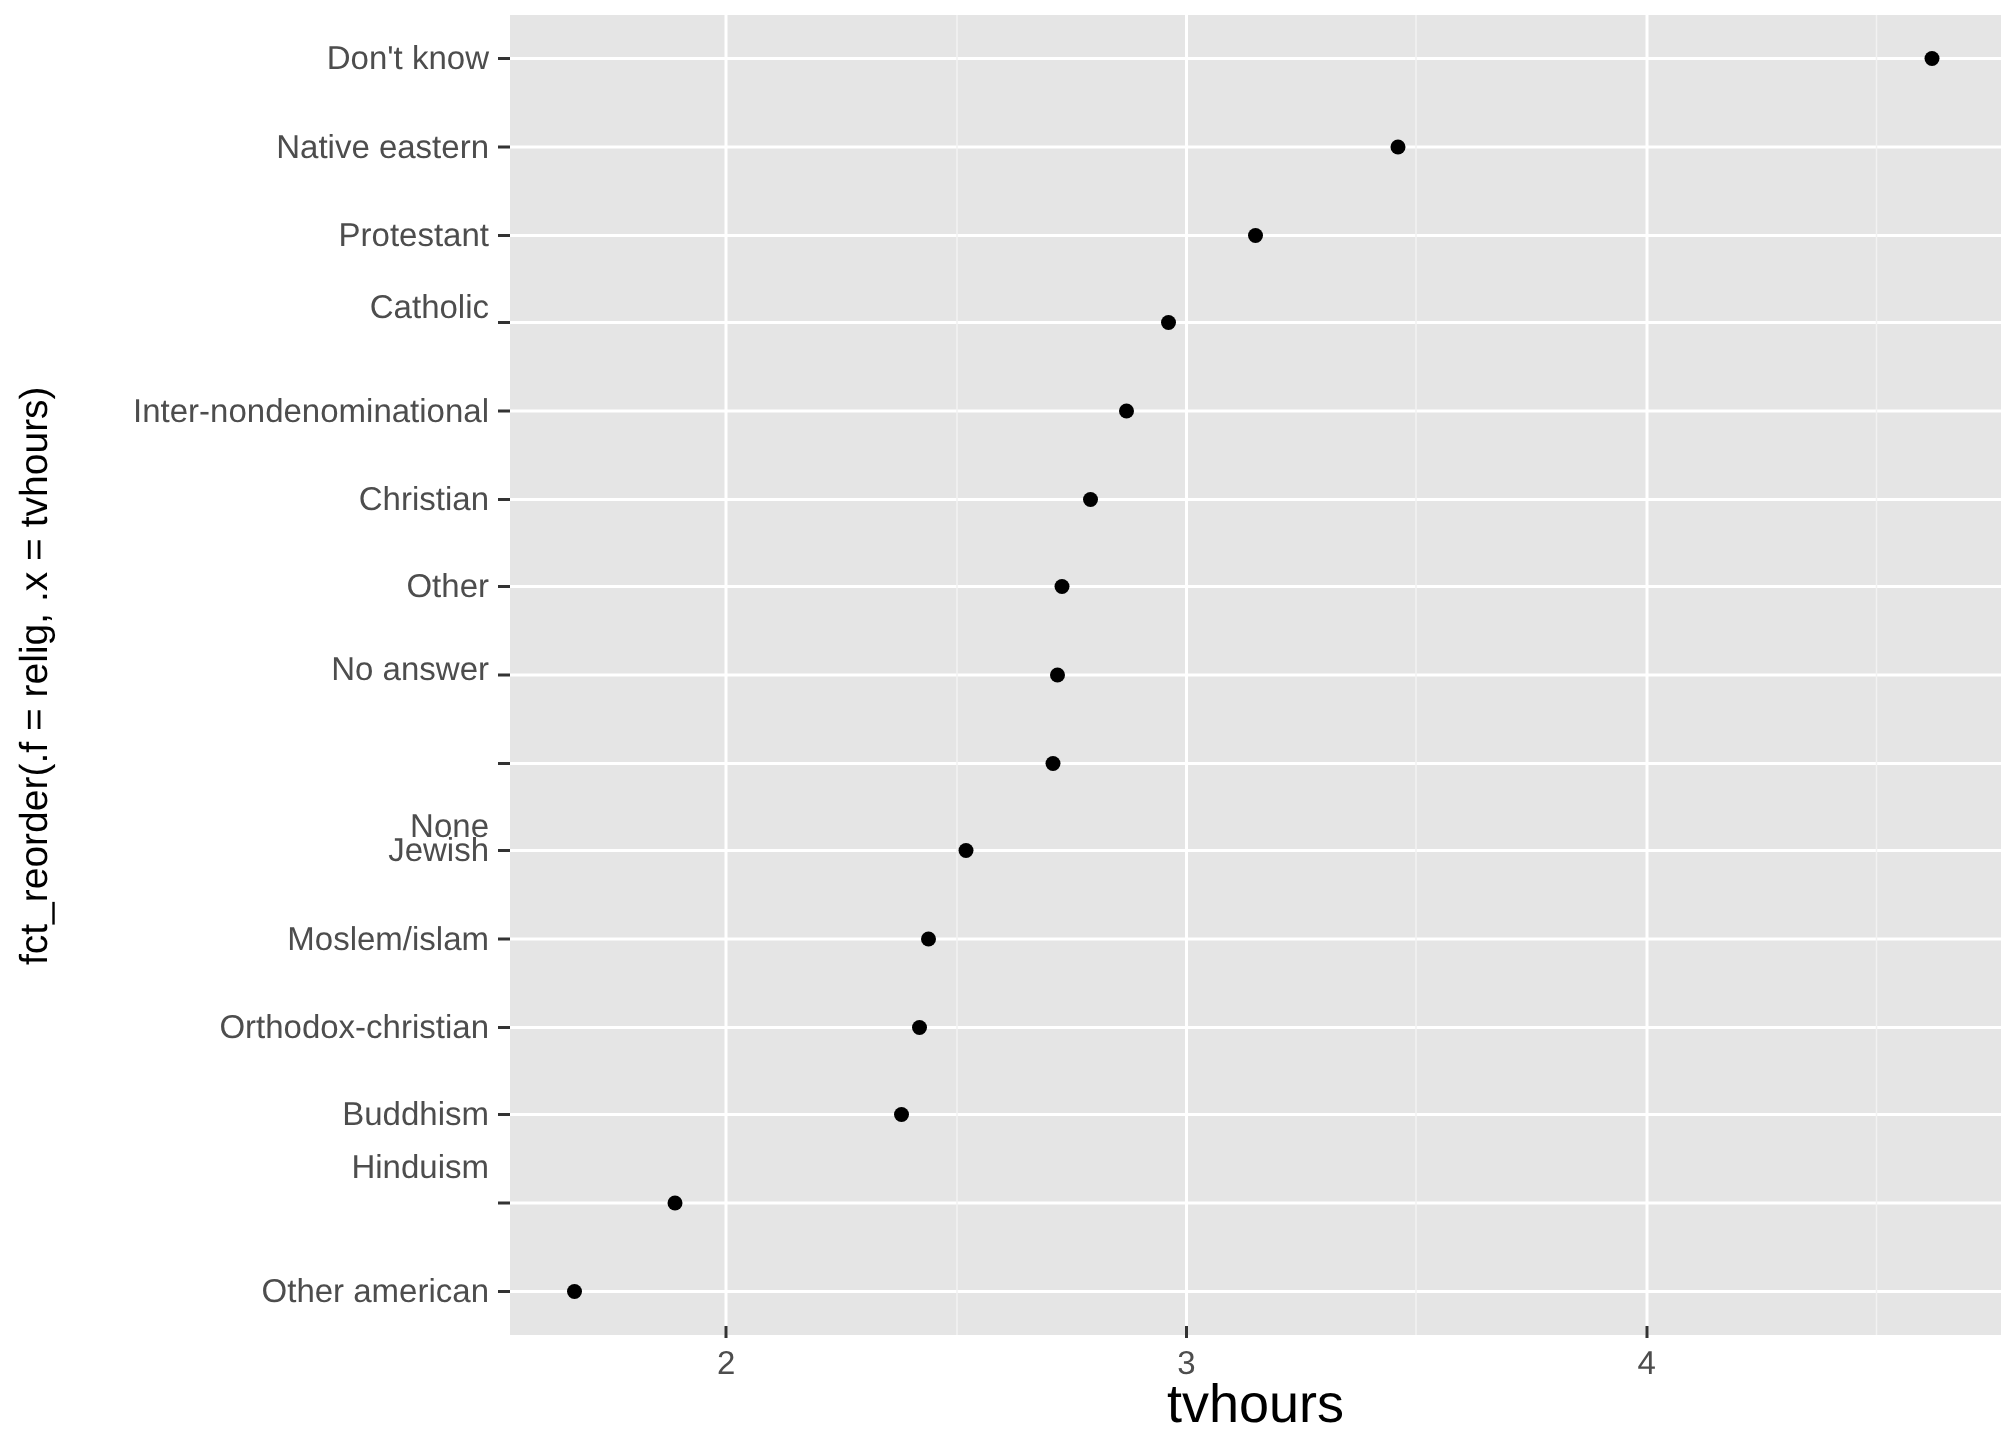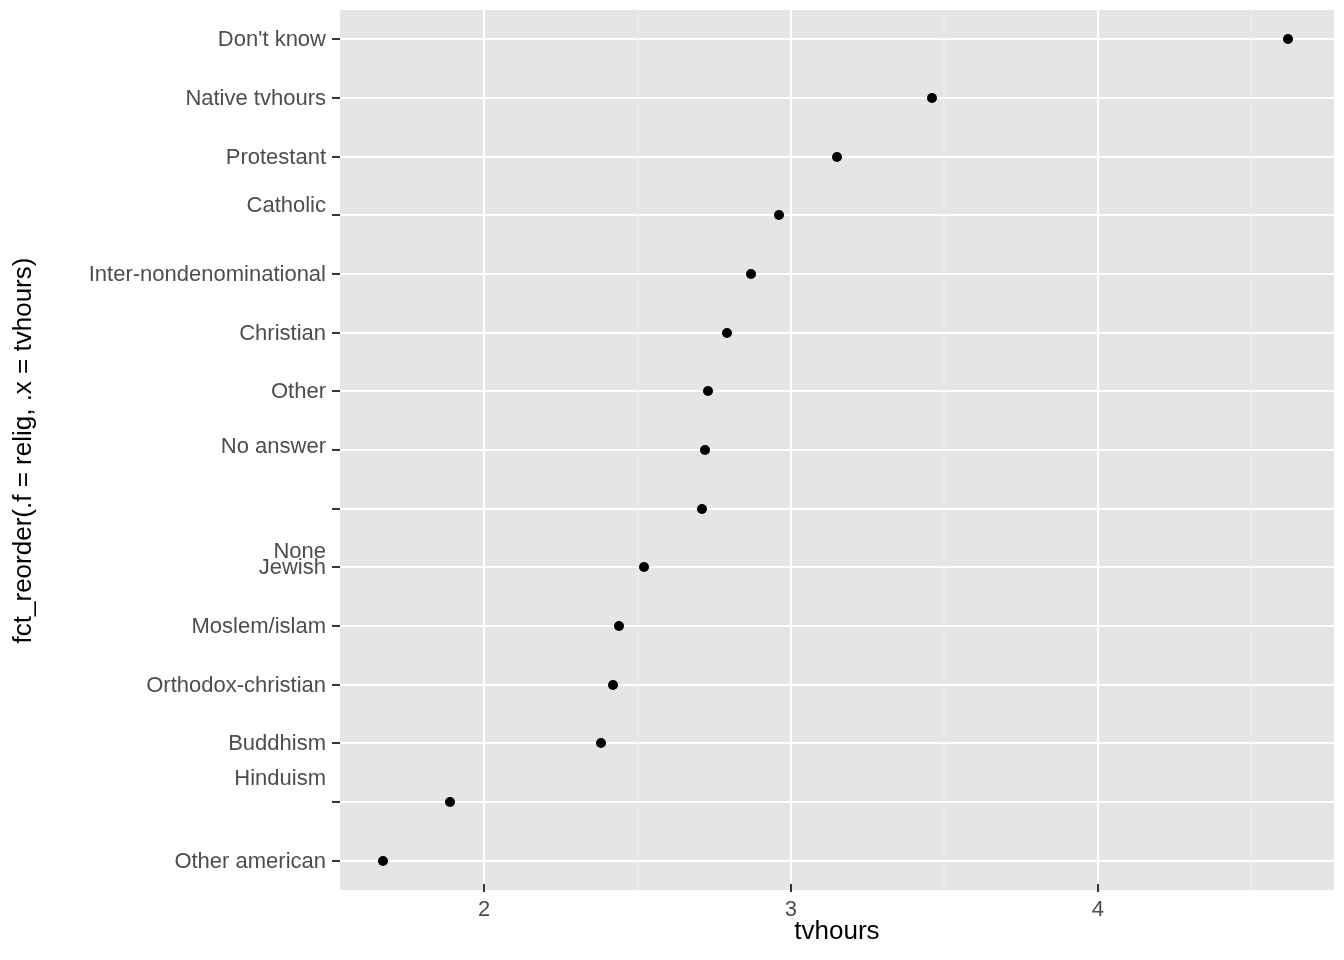--- a/index.html
+++ b/index.html
@@ -31,21 +31,21 @@
     font-size: 26px;
     color: #000;
   }
   .x-axis-title {
     position: absolute;
     left: 340px;
     right: 10px;
     bottom: 5px;
     height: 40px;
     text-align: center;
-    font-size: 26px;
+    font-size: 36px;
     color: #000;
   }
   .plot-area {
     position: absolute;
     left: 340px;
     top: 10px;
     right: 10px;
     bottom: 70px;
     background: #e5e5e5;
   }
@@ -160,21 +160,21 @@
       <div class="y-tick-label" style="top: 381.333px;">Other</div>
       <div class="y-tick-mark" style="top: 381.333px;"></div>
       <div class="y-tick-label" style="top: 322.667px; text-align: center;">Christian</div>
       <div class="y-tick-mark" style="top: 322.667px;"></div>
       <div class="y-tick-label" style="top: 264px;">Inter-nondenominational</div>
       <div class="y-tick-mark" style="top: 264px;"></div>
       <div class="y-tick-label" style="top: 195px;">Catholic</div>
       <div class="y-tick-mark" style="top: 205.333px;"></div>
       <div class="y-tick-label" style="top: 146.667px;">Protestant</div>
       <div class="y-tick-mark" style="top: 146.667px;"></div>
-      <div class="y-tick-label" style="top: 88px;">Native tvhours</div>
+      <div class="y-tick-label" style="top: 88px;">Native eastern</div>
       <div class="y-tick-mark" style="top: 88px;"></div>
       <div class="y-tick-label" style="top: 29.3333px;">Don't know</div>
       <div class="y-tick-mark" style="top: 29.3333px;"></div>
     </div>
 
   <div class="plot-area" id="plot-area">
       <div class="hgrid" style="top: 850.667px;"></div>
       <div class="hgrid" style="top: 792px;"></div>
       <div class="hgrid" style="top: 733.333px;"></div>
       <div class="hgrid" style="top: 674.667px;"></div>

